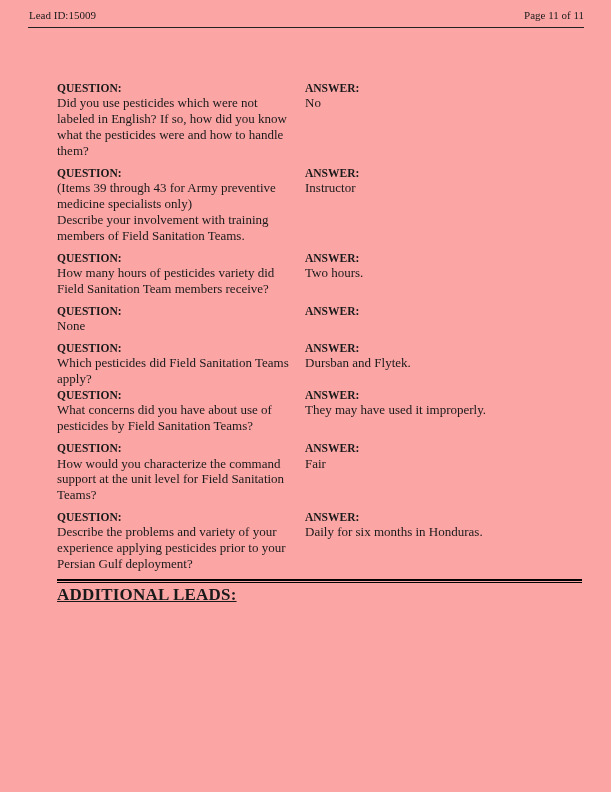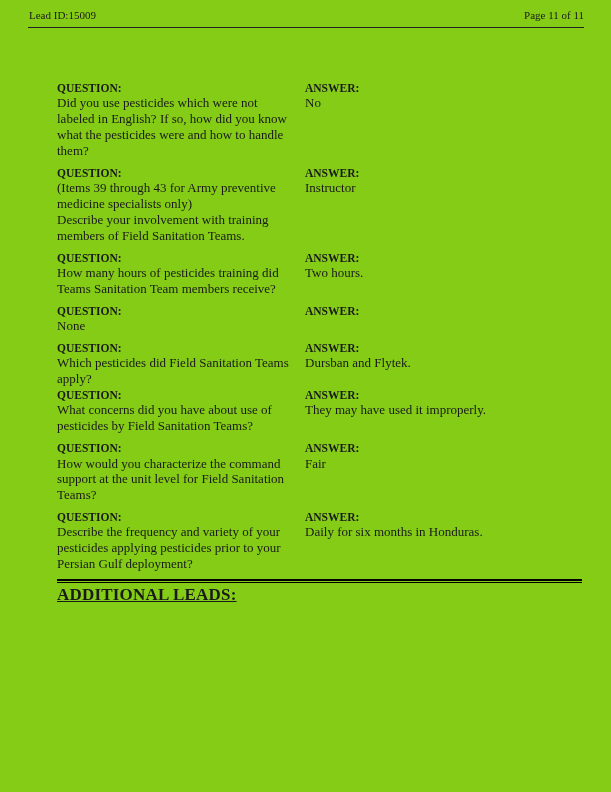--- a/index.html
+++ b/index.html
@@ -7,21 +7,21 @@
   body {
     width: 611px;
     height: 792px;
     background: #e8e8e8;
     font-family: "Liberation Serif", serif;
   }
   .page {
     position: relative;
     width: 611px;
     height: 792px;
-    background: #84cc16;
+    background: #fca5a5;
     color: #1a1a1a;
     overflow: hidden;
   }
   .header {
     position: absolute;
     top: 9px;
     left: 29px;
     right: 27px;
     display: flex;
     justify-content: space-between;
@@ -95,21 +95,21 @@
       <div class="q-label">QUESTION:</div>
       <div class="a-label">ANSWER:</div>
       <div class="q-text">(Items 39 through 43 for Army preventive medicine specialists only)
 Describe your involvement with training members of Field Sanitation Teams.</div>
       <div class="a-text">Instructor</div>
     </div>
 
     <div class="qa-row">
       <div class="q-label">QUESTION:</div>
       <div class="a-label">ANSWER:</div>
-      <div class="q-text">How many hours of pesticides training did Teams Sanitation Team members receive?</div>
+      <div class="q-text">How many hours of pesticides variety did Field Sanitation Team members receive?</div>
       <div class="a-text">Two hours.</div>
     </div>
 
     <div class="qa-row">
       <div class="q-label">QUESTION:</div>
       <div class="a-label">ANSWER:</div>
       <div class="a-text">None</div>
     </div>
 
     <div class="qa-row" style="margin-bottom:1px;">
@@ -129,21 +129,21 @@
     <div class="qa-row">
       <div class="q-label">QUESTION:</div>
       <div class="a-label">ANSWER:</div>
       <div class="q-text">How would you characterize the command support at the unit level for Field Sanitation Teams?</div>
       <div class="a-text">Fair</div>
     </div>
 
     <div class="qa-row">
       <div class="q-label">QUESTION:</div>
       <div class="a-label">ANSWER:</div>
-      <div class="q-text">Describe the frequency and variety of your pesticides applying pesticides prior to your Persian Gulf deployment?</div>
+      <div class="q-text">Describe the problems and variety of your experience applying pesticides prior to your Persian Gulf deployment?</div>
       <div class="a-text">Daily for six months in Honduras.</div>
     </div>
 
     <div class="leads-rule"></div>
     <div class="leads-heading">ADDITIONAL LEADS:</div>
 
   </div>
 
 </div>
 

